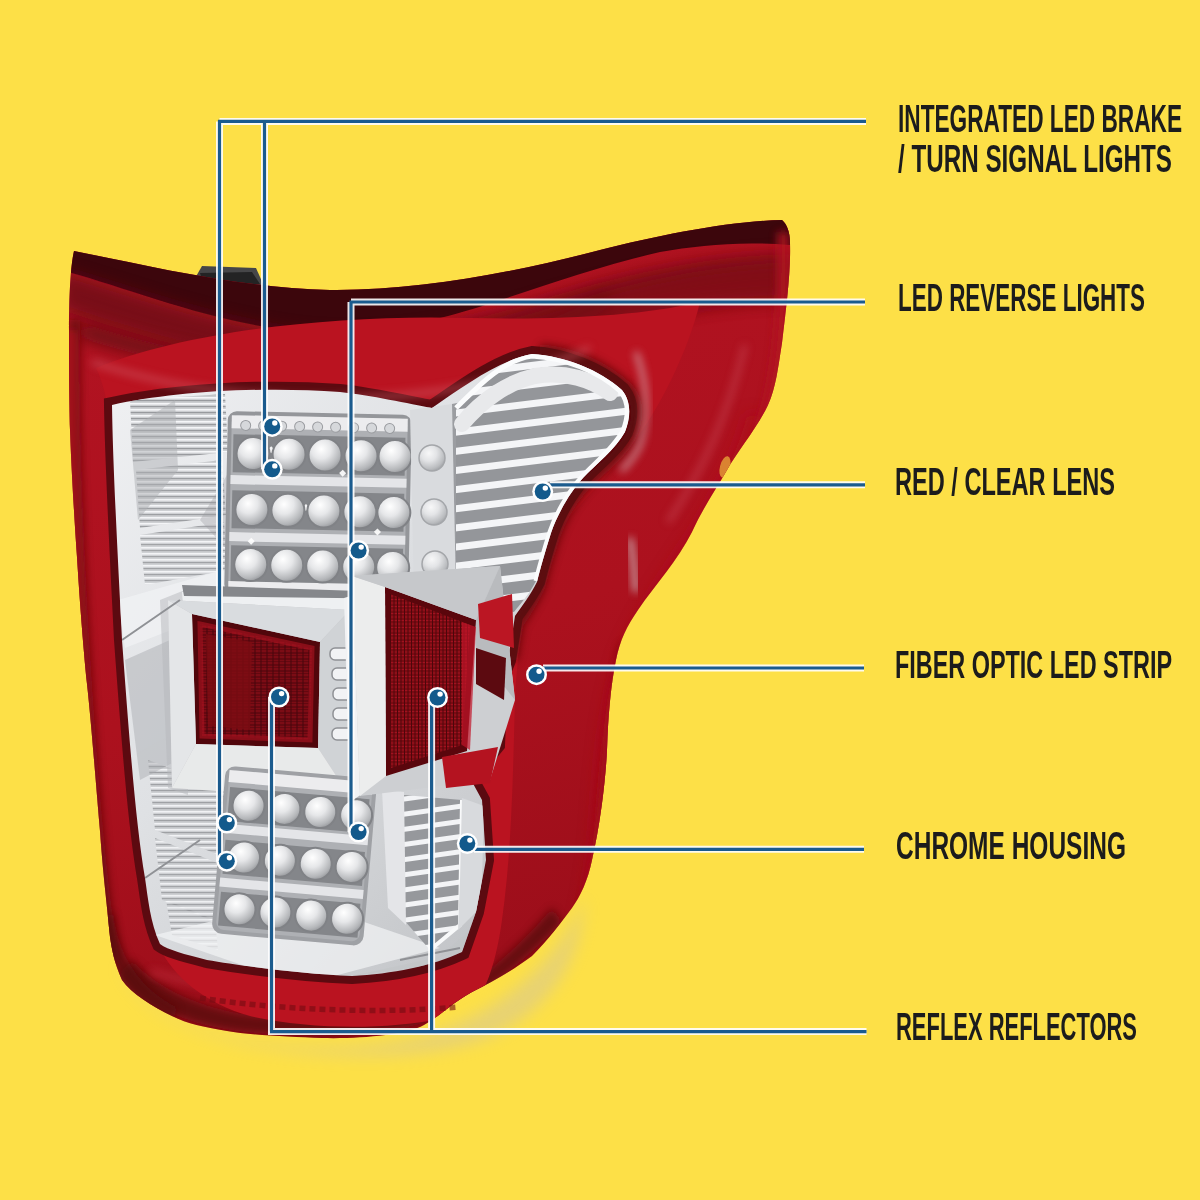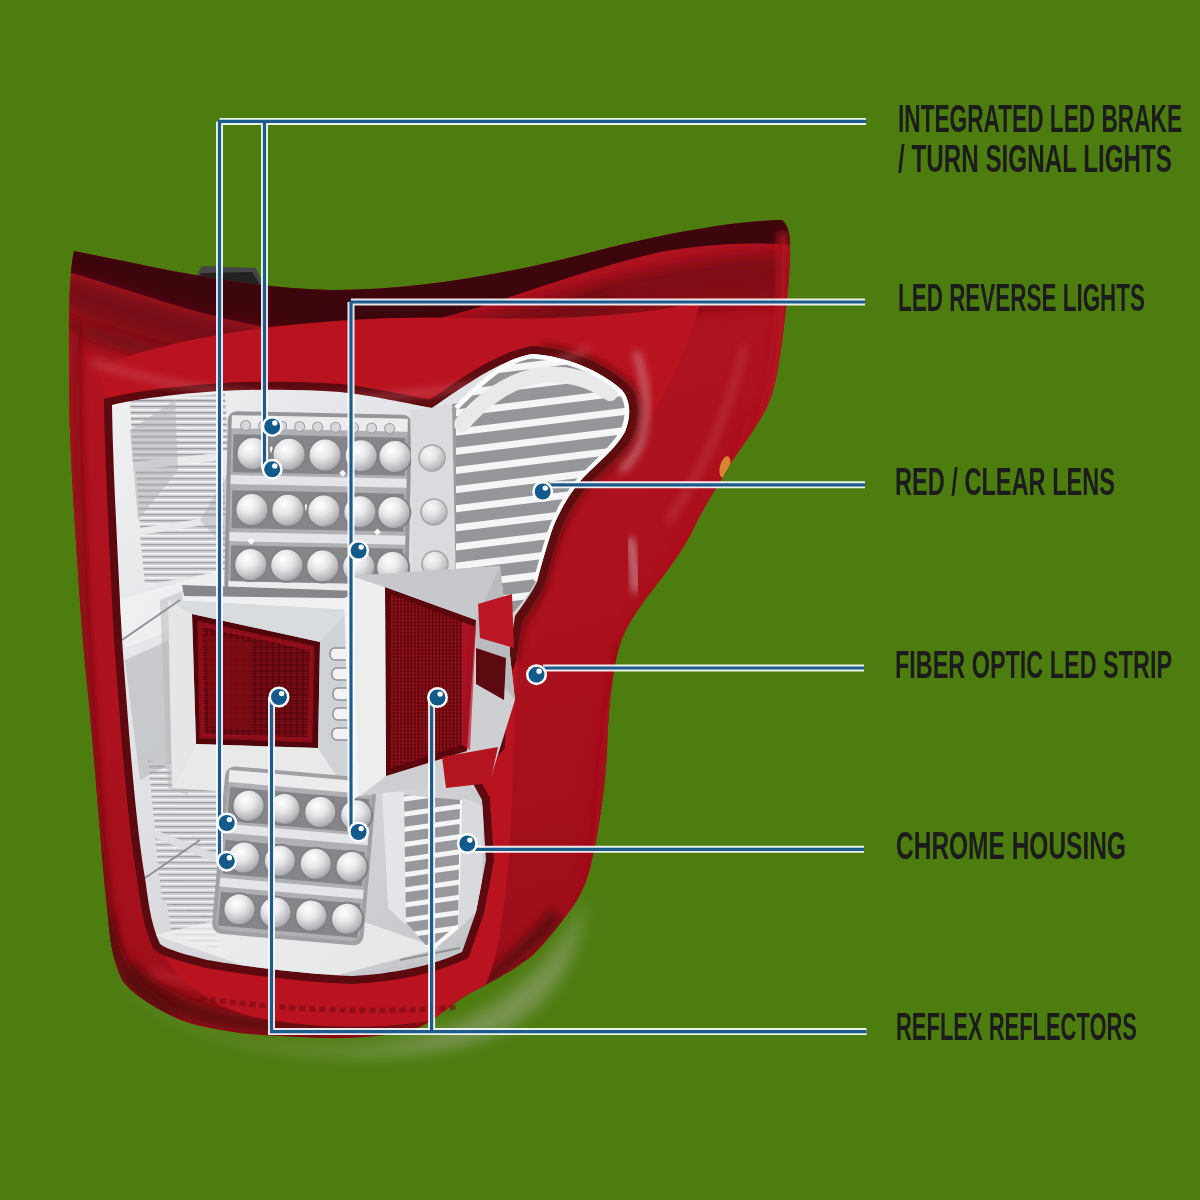--- a/index.html
+++ b/index.html
@@ -1,16 +1,16 @@
 <!DOCTYPE html>
 <html><head>
 <meta charset="utf-8">
 <style>
   html,body{margin:0;padding:0;background:#fff;}
-  #stage{position:relative;width:1200px;height:1200px;background:#4d7c0f;overflow:hidden;}
+  #stage{position:relative;width:1200px;height:1200px;background:#fde047;overflow:hidden;}
   svg{position:absolute;left:0;top:0;}
   text{font-family:"Liberation Sans",sans-serif;font-weight:bold;fill:#1c1c1c;}
 </style>
 </head>
 <body>
 <div id="stage">
 <svg width="1200" height="1200" viewBox="0 0 1200 1200">
 <defs>
   <filter id="f4" x="-30%" y="-30%" width="160%" height="160%">
           <feGaussianBlur stdDeviation="4"></feGaussianBlur>

